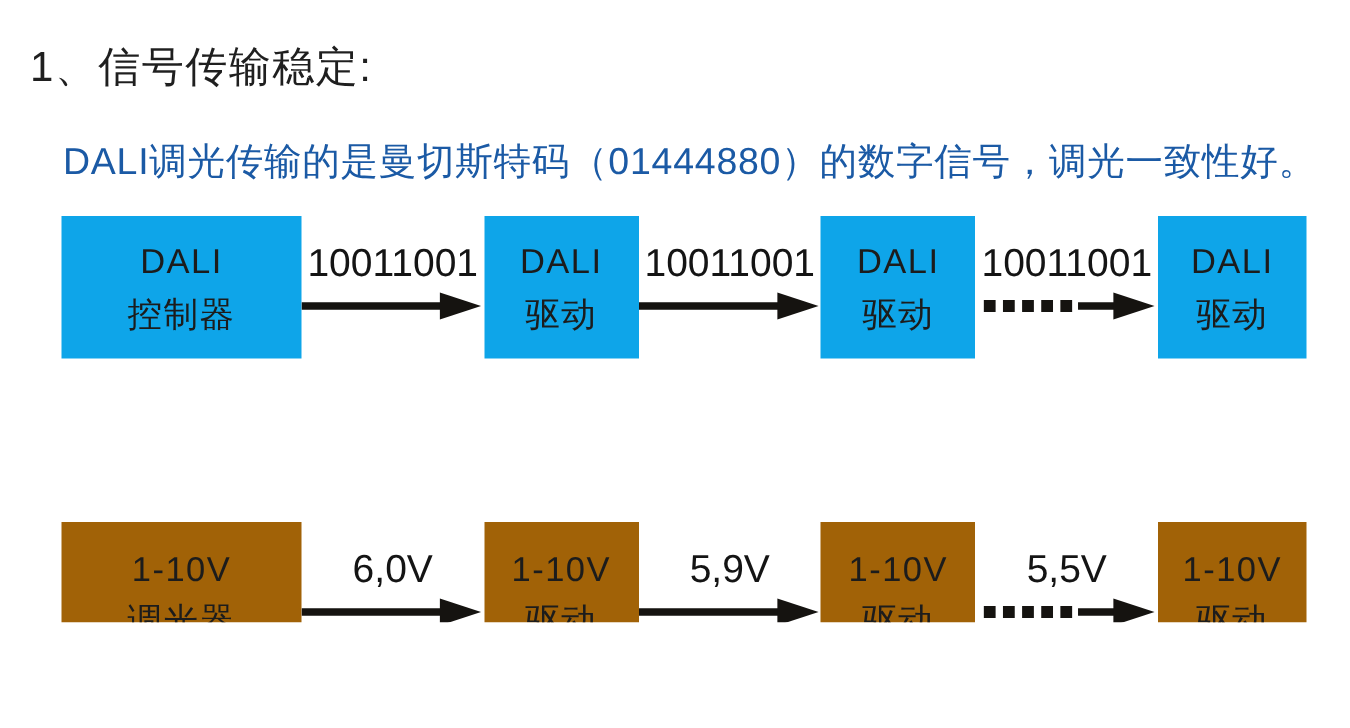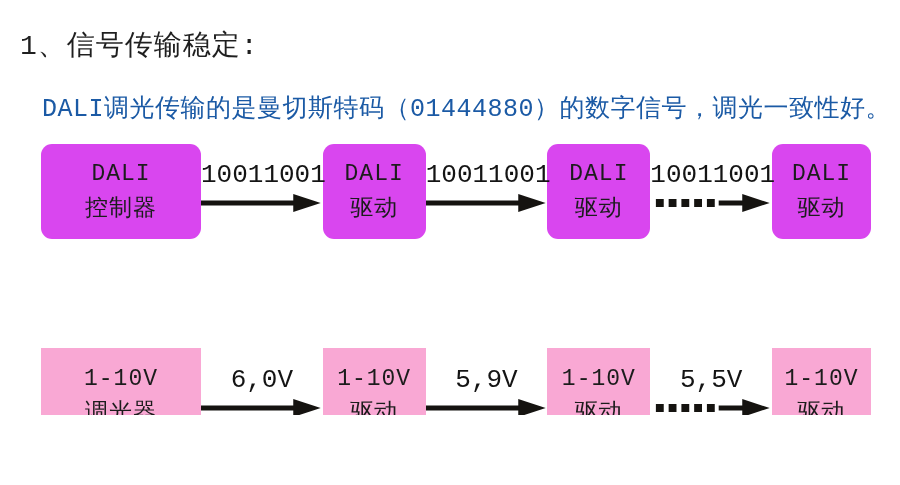--- a/index.html
+++ b/index.html
@@ -1,38 +1,38 @@
 <!DOCTYPE html>
 <html><head>
 <meta charset="utf-8">
 <style>
   html,body{margin:0;padding:0;background:#fff;}
   .canvas{
     position:relative;width:900px;height:415px;background:#ffffff;overflow:hidden;
-    font-family:Liberation Mono, monospace;
+    font-family:Liberation Sans, sans-serif;
   }
   .title{
     position:absolute;top:26px;left:20px;font-size:28px;color:#1f1f1f;
     letter-spacing:1px;white-space:nowrap;
   }
   .note{position:absolute;left:42px;font-size:25px;white-space:nowrap;letter-spacing:0.5px;}
   .note-dali{top:91px;color:#1b5aa5;}
   .note-analog{top:289px;color:#262626;}
   .flow{position:absolute;left:41px;width:830px;display:flex;align-items:stretch;}
   .flow-dali{top:144px;height:95px;}
   .flow-analog{top:348px;height:96px;}
   .node{
     display:flex;flex-direction:column;justify-content:center;align-items:center;
     font-size:23px;line-height:1.5;color:#1c1c1c;letter-spacing:1px;flex:none;
   }
   .node-wide{width:160px;}
   .node-std{width:103px;}
   .node-last{width:99px;}
-  .node-dali{background:#d946ef;border-radius:11px;}
-  .node-analog{background:#f9a8d4;}
+  .node-dali{background:#0ea5e9;}
+  .node-analog{background:#a16207;}
   .arrow-cell{
     flex:1 1 0;display:flex;flex-direction:column;justify-content:center;
     align-items:stretch;min-width:0;transform:translateY(-4px);
   }
   .arrow-label{font-size:26px;color:#141414;text-align:center;margin-bottom:1px;white-space:nowrap;}
   .arrow-svg{width:100%;height:24px;display:block;}
   .arrow-svg .ink{fill:#151310;}
 </style>
 </head>
 <body>

